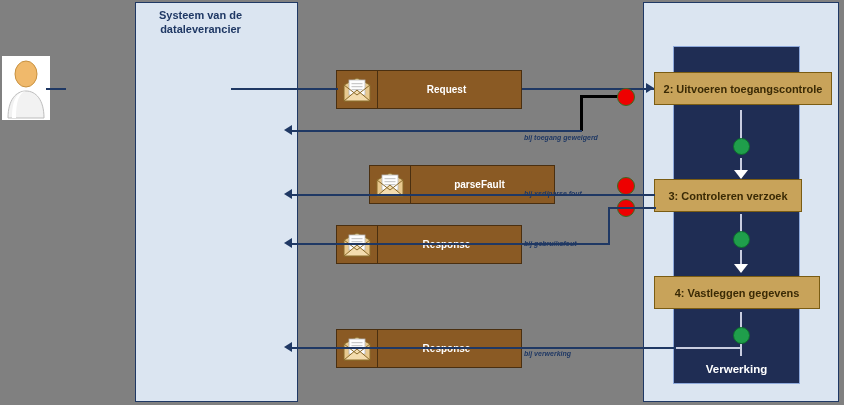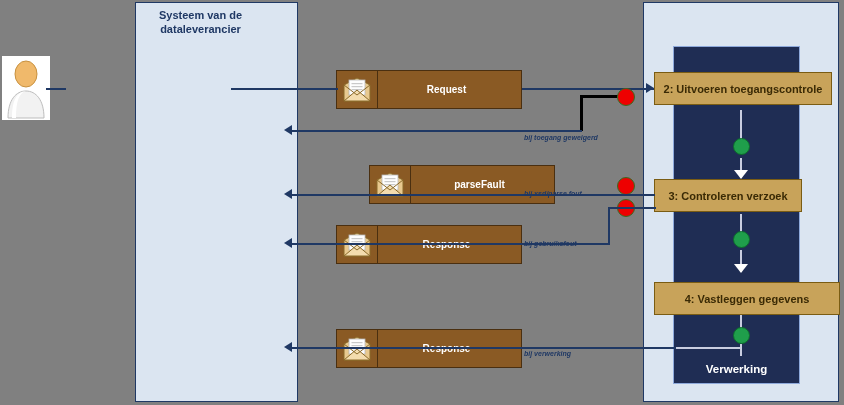--- a/index.html
+++ b/index.html
@@ -221,21 +221,21 @@
 
 
   <div class="act" style="left:654px; top:72px; width:178px; height:33px;align-items:center;">
     <span>2: Uitvoeren toegangscontrole</span>
   </div>
 
   <div class="act" style="left:654px; top:179px; width:148px; height:33px;">
     <span>3:  Controleren verzoek</span>
   </div>
 
-  <div class="act" style="left:654px; top:282px; width:186px; height:33px;">
+  <div class="act" style="left:654px; top:276px; width:166px; height:33px;">
     <span>4: Vastleggen gegevens</span>
   </div>
 
   <div class="msg" style="left:336px; top:70px; width:186px; height:39px;">
     <span class="msg-icon">
       <svg width="30" height="26" viewBox="0 0 30 26">
         <path d="M2 24 L2 8 L15 1 L28 8 L28 24 Z" fill="#e8c98f" stroke="#8a6a2a" stroke-width="1"></path>
         <rect x="7" y="3" width="16" height="15" fill="#fdfdfd" stroke="#b8b8b8" stroke-width="0.8"></rect>
         <rect x="9.5" y="6" width="11" height="1.2" fill="#c9c9c9"></rect>
         <rect x="9.5" y="9" width="11" height="1.2" fill="#c9c9c9"></rect>

